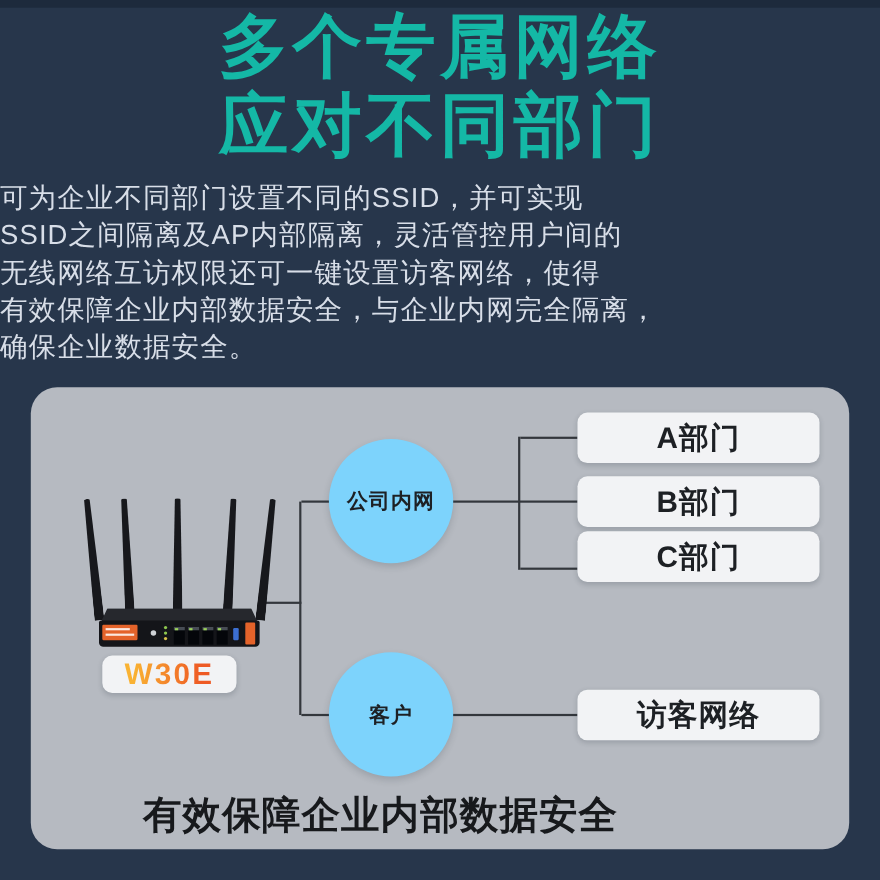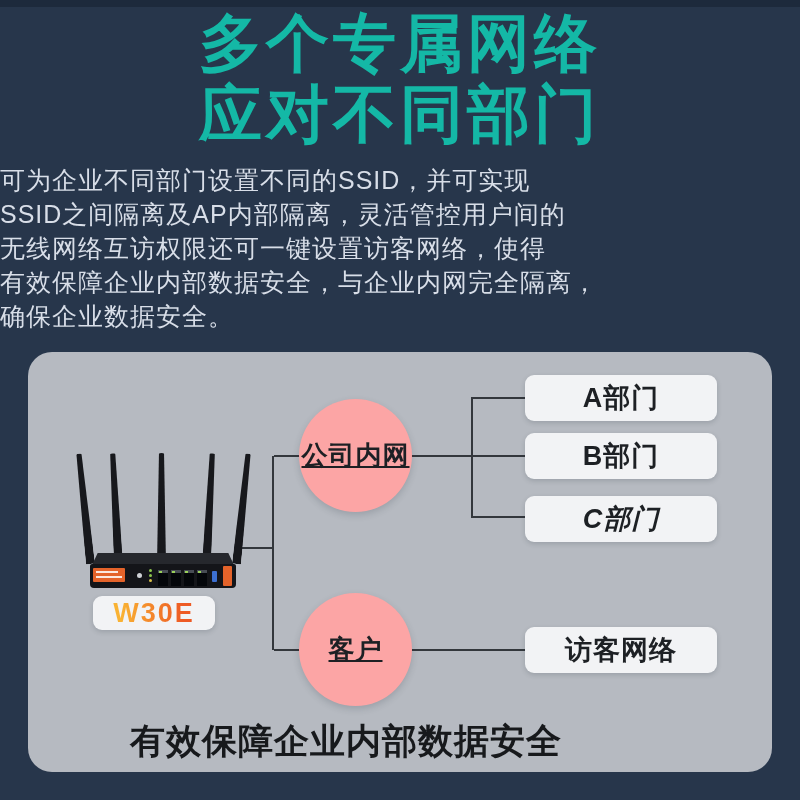--- a/index.html
+++ b/index.html
@@ -21,26 +21,26 @@
     letter-spacing:1px;white-space:nowrap;
   }
   
   .panel{
     position:absolute;left:28px;top:352px;width:744px;height:420px;
     background:#b6bac1;border-radius:24px;
   }
   .line{position:absolute;background:#33373c;}
   .node-circle{
     position:absolute;width:113px;height:113px;border-radius:50%;
-    background:#fca5a5;box-shadow:0 3px 7px rgba(35,42,58,.18);
+    background:#7dd3fc;box-shadow:0 3px 7px rgba(35,42,58,.18);
     display:flex;align-items:center;justify-content:center;
-    font-size:26px;font-weight:700;color:#1d2024;letter-spacing:1px;text-decoration:underline;
+    font-size:19px;font-weight:700;color:#1d2024;letter-spacing:1px;
   }
   .dept-box{
-    position:absolute;left:497px;width:192px;height:46px;border-radius:9px;
+    position:absolute;left:497px;width:220px;height:46px;border-radius:9px;
     background:#f2f3f5;box-shadow:0 2px 5px rgba(35,42,58,.18);
     display:flex;align-items:center;justify-content:center;
     font-size:27px;font-weight:700;color:#1d2024;letter-spacing:1px;
   }
   
   .router{position:absolute;left:56px;top:95px;width:200px;height:150px;}
   .antenna{
     position:absolute;top:6px;width:9px;height:111px;background:#17181c;
     border-radius:5px 5px 1px 1px;transform-origin:50% 100%;
     clip-path:polygon(22% 0,78% 0,100% 100%,0 100%);
@@ -142,18 +142,18 @@
 
   <div class="model-label">
     <span>W30E</span>
   </div>
 
   <div class="node-circle" style="left:271px;top:47px;">公司内网</div>
   <div class="node-circle" style="left:271px;top:241px;">客户</div>
 
   <div class="dept-box" style="top:23px;">A部门</div>
   <div class="dept-box" style="top:81px;">B部门</div>
-  <div class="dept-box" style="top:144px;font-style:italic;">C部门</div>
+  <div class="dept-box" style="top:131px;">C部门</div>
 
   <div class="dept-box" style="top:275px;">访客网络</div>
 
   <div class="panel-caption">有效保障企业内部数据安全</div>
 </div>
 
 </body></html>

